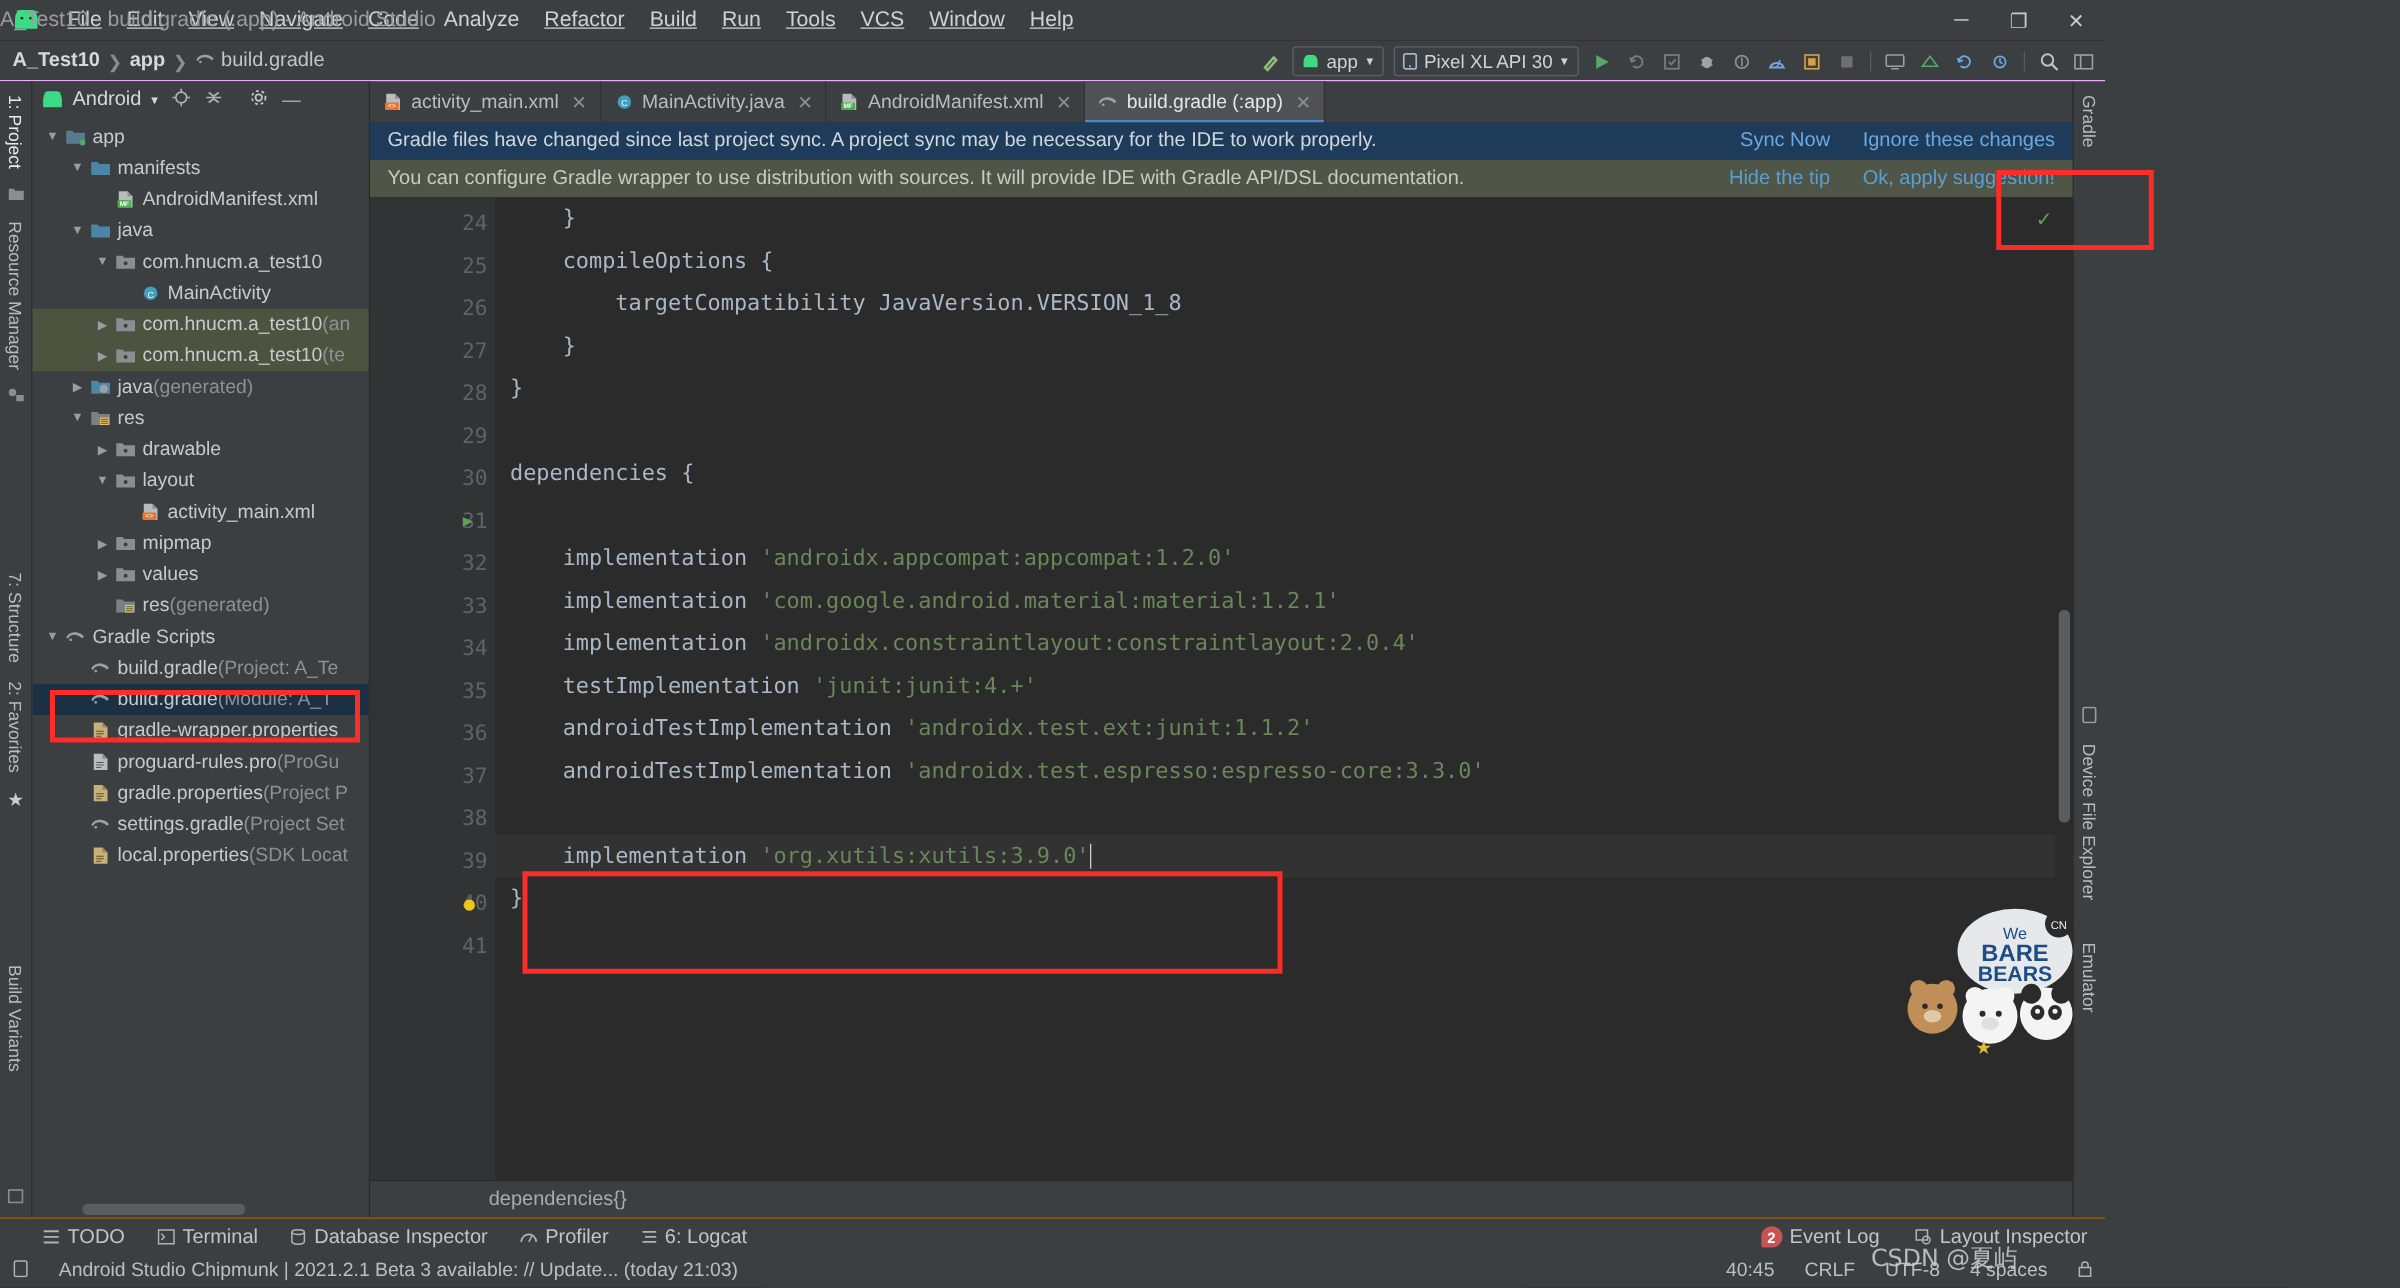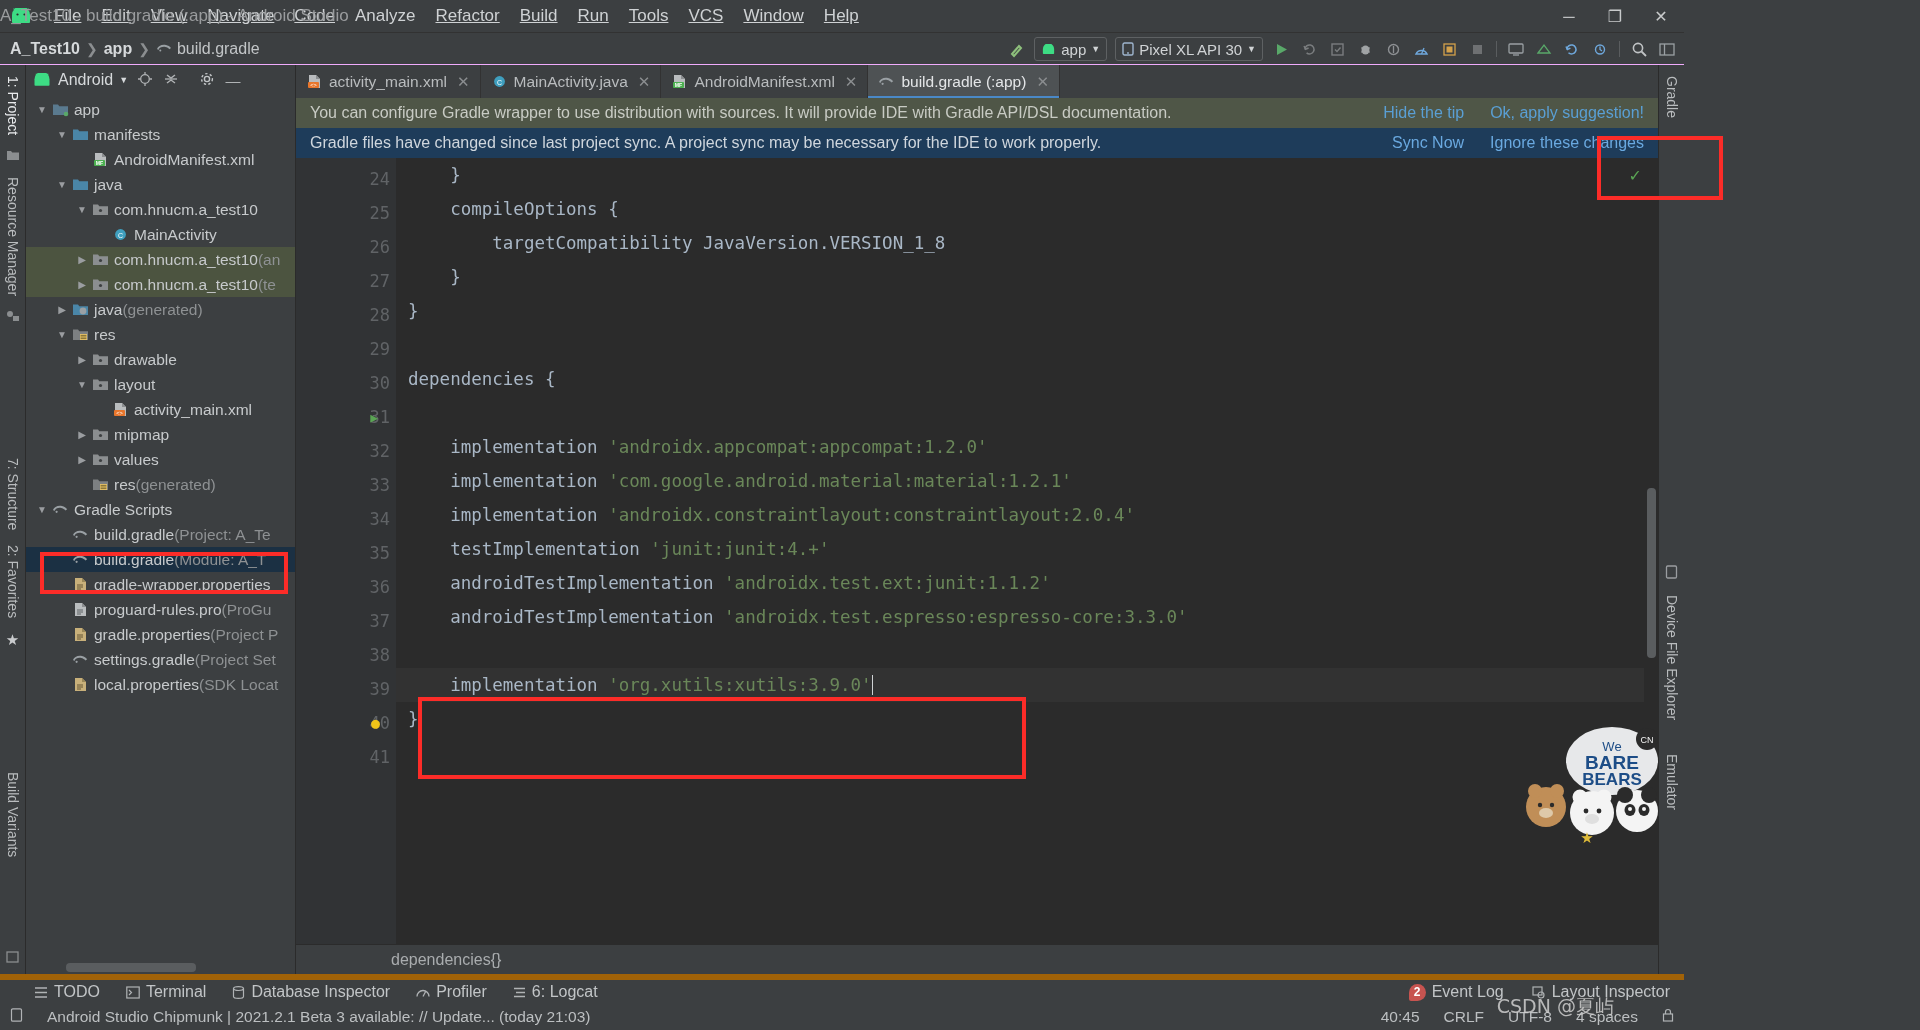--- a/index.html
+++ b/index.html
@@ -143,21 +143,21 @@
   .code-check { position:absolute; top:8px; right:16px; color:#5aa554; font-size:16px; }
 
   .bcrumb-bar {
     height:30px; flex:0 0 30px; background:#3c3f41; display:flex; align-items:center;
     padding-left:95px; font-size:16px; color:#a9acae; border-top:1px solid #2b2b2b;
   }
 
   
   .toolwin {
     height:30px; flex:0 0 30px; background:#3c3f41; display:flex; align-items:center;
-    padding-left:34px; gap:26px; font-size:16px; color:#c2c5c7; border-top:6px solid #a16207;
+    padding-left:34px; gap:26px; font-size:16px; color:#c2c5c7; border-top:1px solid #a16207;
     position:relative;
   }
   .toolwin .item { display:flex; align-items:center; gap:6px; }
   .toolwin .right { position:absolute; right:14px; display:flex; gap:28px; align-items:center; }
   .badge {
     display:inline-flex; align-items:center; justify-content:center; width:17px; height:17px;
     border-radius:50% 50% 50% 2px; background:#c75450; color:#fff; font-size:12px; font-weight:bold;
   }
 
   .statusbar {
@@ -705,33 +705,33 @@
               <svg width="17" height="15" viewBox="0 0 17 15">
                 <path d="M1 8c1-3 5-5 9-4 2.2.5 4.1 1.8 5.2 3.3l-1.8 1.3c-1-1.3-2.5-2.2-4.2-2.5C6.4 5.3 3.4 6.7 2.4 9L1 8z" fill="#9aa0a4"></path>
                 <circle cx="4.6" cy="9.8" r="1.1" fill="#9aa0a4"></circle>
               </svg>
             </span>
             <span>build.gradle (:app)</span>
             <span class="x">✕</span>
           </div>
         </div>
 
+      <div class="banner sync">
+        <span>Gradle files have changed since last project sync. A project sync may be necessary for the IDE to work properly.</span>
+        <span class="links">
+          <a href="#">Sync Now</a>
+          <a href="#">Ignore these changes</a>
+        </span>
+      </div>
+
       <div class="banner tip">
         <span>You can configure Gradle wrapper to use distribution with sources. It will provide IDE with Gradle API/DSL documentation.</span>
         <span class="links">
           <a href="#">Hide the tip</a>
           <a href="#">Ok, apply suggestion!</a>
-        </span>
-      </div>
-
-      <div class="banner sync">
-        <span>Gradle files have changed since last project sync. A project sync may be necessary for the IDE to work properly.</span>
-        <span class="links">
-          <a href="#">Sync Now</a>
-          <a href="#">Ignore these changes</a>
         </span>
       </div>
 
       <div class="code-area">
         <div class="gutter" id="gutter">
             <div class="gl">
               <span>24</span>
               <span class="fold">⊖</span>
             </div>
             <div class="gl">

